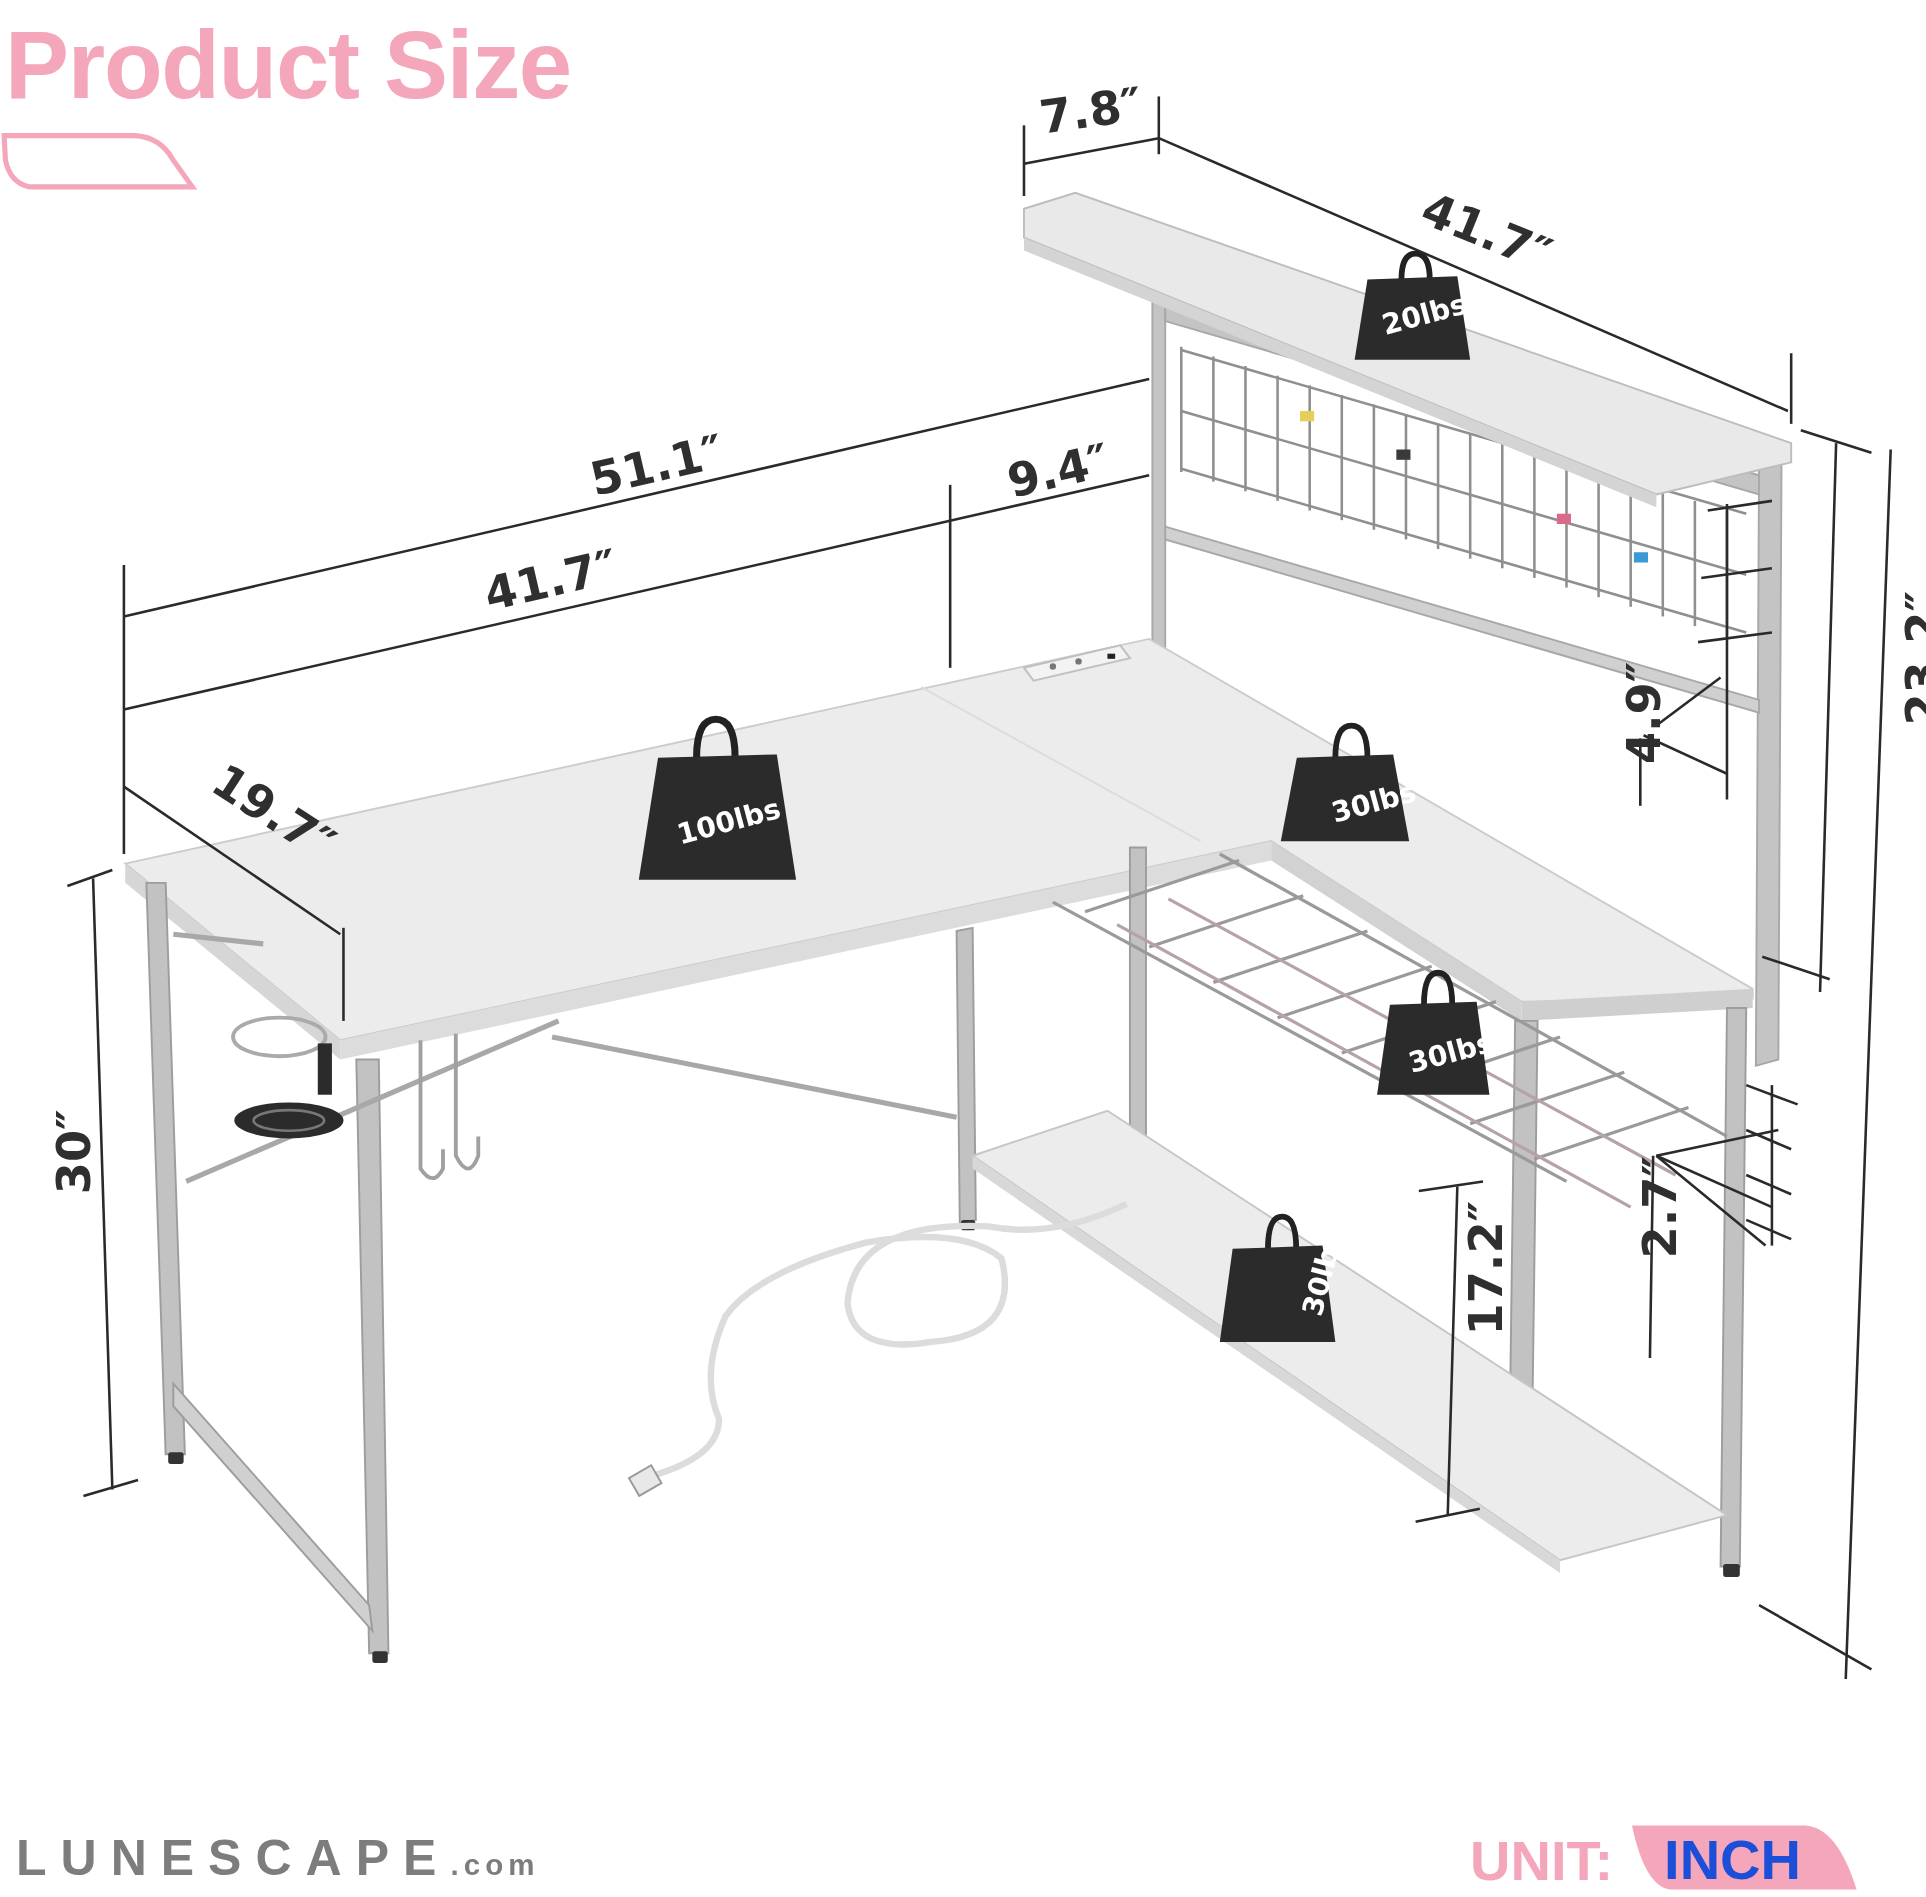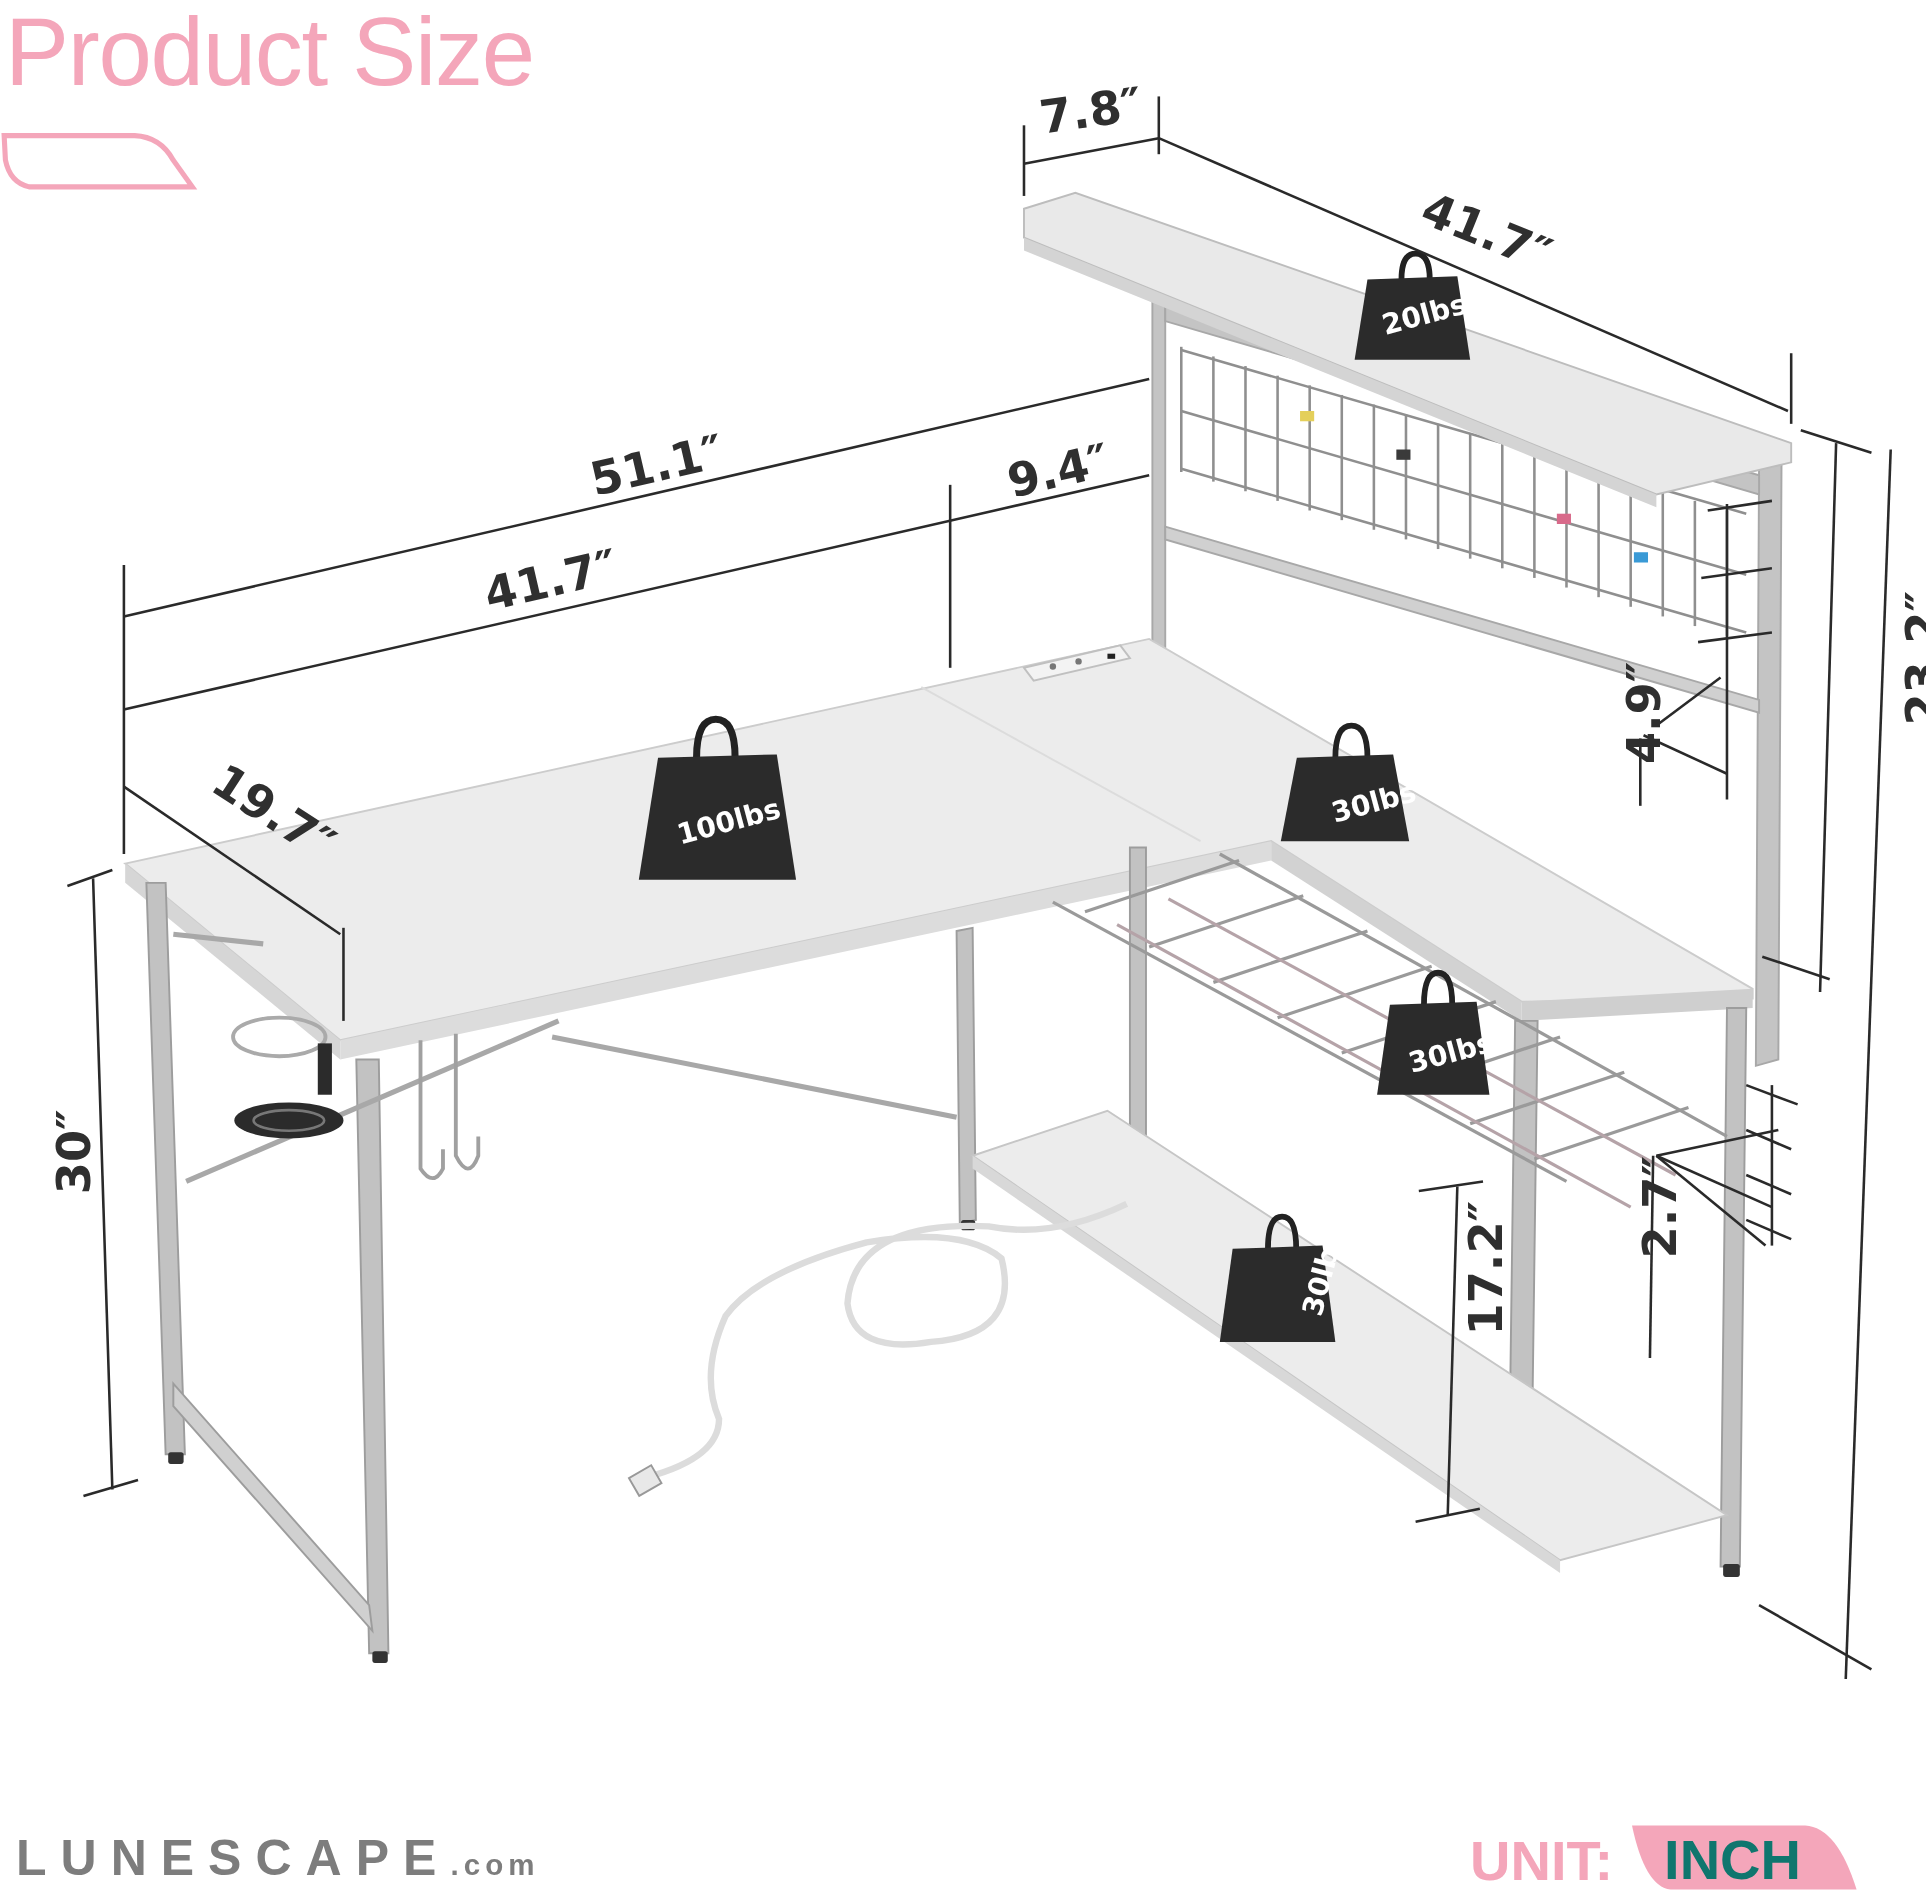--- a/index.html
+++ b/index.html
@@ -1,28 +1,28 @@
 <!DOCTYPE html>
 <html style="font-size:10.3px"><head>
 <meta charset="utf-8">
 <style>
   html, body { margin: 0; padding: 0; background: #ffffff; }
   body { width: 1926px; height: 1898px; position: relative; overflow: hidden;
          font-family: "Liberation Sans", "DejaVu Sans", sans-serif; }
-  .title { position: absolute; left: 5.1px; top: 4px; font-size: 96px; font-weight: 400;
+  .title { position: absolute; left: 5.1px; top: 17px; font-size: 96px; font-weight: 700;
            color: #f4a6ba; letter-spacing: -1.3px; line-height: 96px; }
   .title-deco { position: absolute; left: 0; top: 128px; width: 199px; height: 64px; }
   .brand { position: absolute; left: 16px; top: 1833px; font-size: 50px; color: #7d7d7d;
            letter-spacing: 14px; font-weight: 700; line-height: 51px; }
   .brand .tld { font-size: 29.5px; letter-spacing: 5.1px; }
   .unit { position: absolute; left: 1470px; top: 1822px; height: 71px; display: flex; align-items: flex-end; }
   .unit-label { font-size: 56px; color: #f4a6ba; font-weight: 700; margin-right: 19px; }
   .unit-pill { position: relative; width: 231px; height: 71px; }
   .unit-pill svg { position: absolute; left: 0; top: 0; }
-  .unit-value { position: absolute; left: 32px; top: 5.1px; font-size: 56px; color: #0f766e; font-weight: 700; }
+  .unit-value { position: absolute; left: 32px; top: 5.1px; font-size: 56px; color: #1d4ed8; font-weight: 700; }
   svg.scene { position: absolute; left: 0; top: 0; }
   .dim { font-family: "DejaVu Sans", sans-serif; font-weight: 700; fill: #2f2f2f; font-size: 72px; }
   .wt { font-family: "DejaVu Sans", sans-serif; font-weight: 700; fill: #ffffff; font-size: 44px; }
 </style>
 </head>
 <body>
 
 <div class="title">Product Size</div>
 <svg class="title-deco" viewBox="0 0 310 100" width="199" height="64">
   <path d="M6 12 L210 12 Q250 14 270 50 L300 92 L45 92 Q15 85 8 50 Z" fill="none" stroke="#f4a6ba" stroke-width="8"></path>

